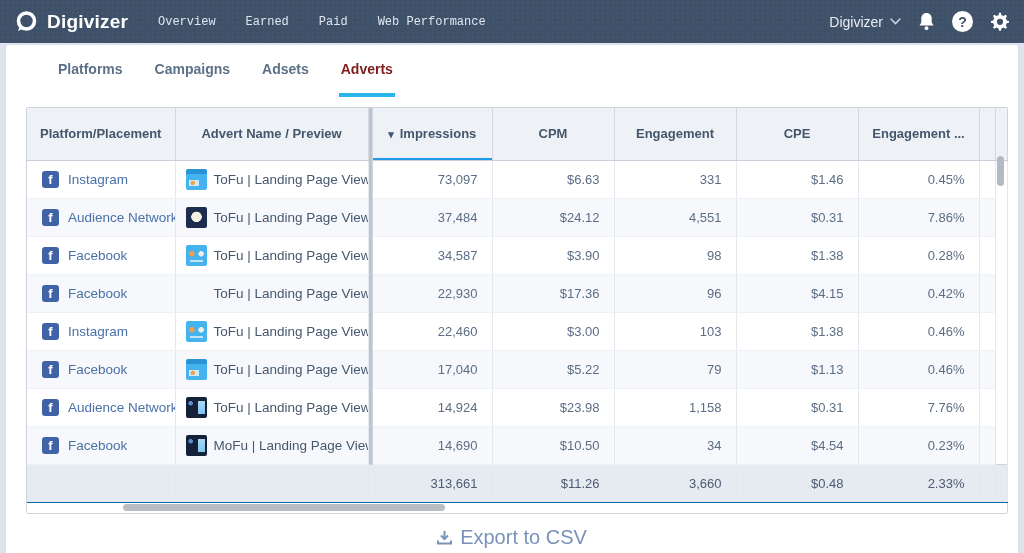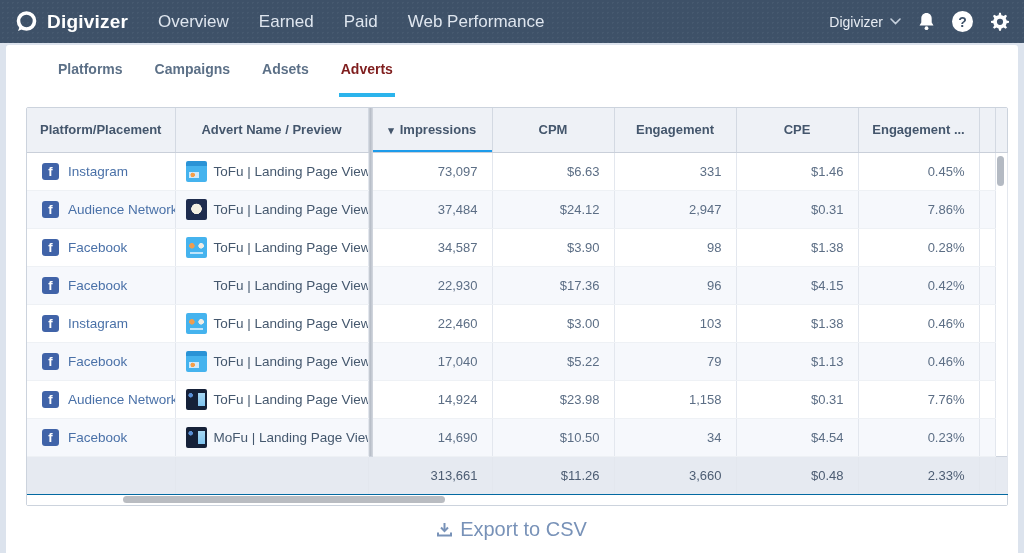--- a/index.html
+++ b/index.html
@@ -17,21 +17,21 @@
     background-size: 5px 5px;
     display: flex;
     align-items: center;
     padding: 0 14px;
     color: #fff;
     justify-content: space-between;
   }
   .brand { display: flex; align-items: center; gap: 8px; cursor: pointer; }
   .brand-name { font-size: 19px; font-weight: 700; letter-spacing: .2px; }
   .nav-items { display: flex; margin-left: 30px; gap: 30px; }
-  .nav-item { font-size: 17px; color: #dfe6ef; cursor: pointer; }
+  .nav-item { font-size: 12px; color: #dfe6ef; cursor: pointer; font-family: Liberation Mono, monospace; }
   .nav-right { margin-left: auto; display: flex; align-items: center; gap: 17px; }
   .account { display: flex; align-items: center; gap: 7px; font-size: 14px; color: #e8edf4; cursor: pointer; }
   .icon-btn { display: flex; align-items: center; cursor: pointer; }
   .help-circle {
     width: 21px; height: 21px; border-radius: 50%;
     background: #fff; color: #3e5168;
     font-size: 14px; font-weight: 700;
     display: flex; align-items: center; justify-content: center;
   }
 
@@ -68,21 +68,21 @@
   col.c-divider  { width: 5px; }
   col.c-impr     { width: 119px; }
   col.c-cpm      { width: 122px; }
   col.c-eng      { width: 122px; }
   col.c-cpe      { width: 122px; }
   col.c-engr     { width: 121px; }
   col.c-spacer   { width: 16px; }
   col.c-scroll   { width: 12px; }
 
   thead th {
-    height: 44px;
+    height: 52px;
     background: #eef1f6;
     border-bottom: 1px solid #c9cfd9;
     border-right: 1px solid #d3d9e2;
     font-size: 13px; font-weight: 700; color: #44566c;
     text-align: center; vertical-align: middle;
     position: relative;
     cursor: pointer;
     white-space: nowrap; overflow: hidden;
   }
   thead th.sorted::after {
@@ -295,21 +295,21 @@
             </td>
           <td>
               <span class="cell-advert">
                 <span class="thumb" data-thumb="dark-moon"></span>
                 <span class="advert-name">ToFu | Landing Page Views |</span>
               </span>
             </td>
           <td class="divider-cell"></td>
           <td class="num">37,484</td>
           <td class="num">$24.12</td>
-          <td class="num">2,947</td>
+          <td class="num">4,551</td>
           <td class="num">$0.31</td>
           <td class="num">7.86%</td>
           <td></td>
           <td class="scroll-cell"></td>
         </tr>
         <tr class="data-row">
           <td>
               <span class="cell-platform">
                 <span class="fb-badge">f</span>
                 <span class="platform-label">Facebook</span>

